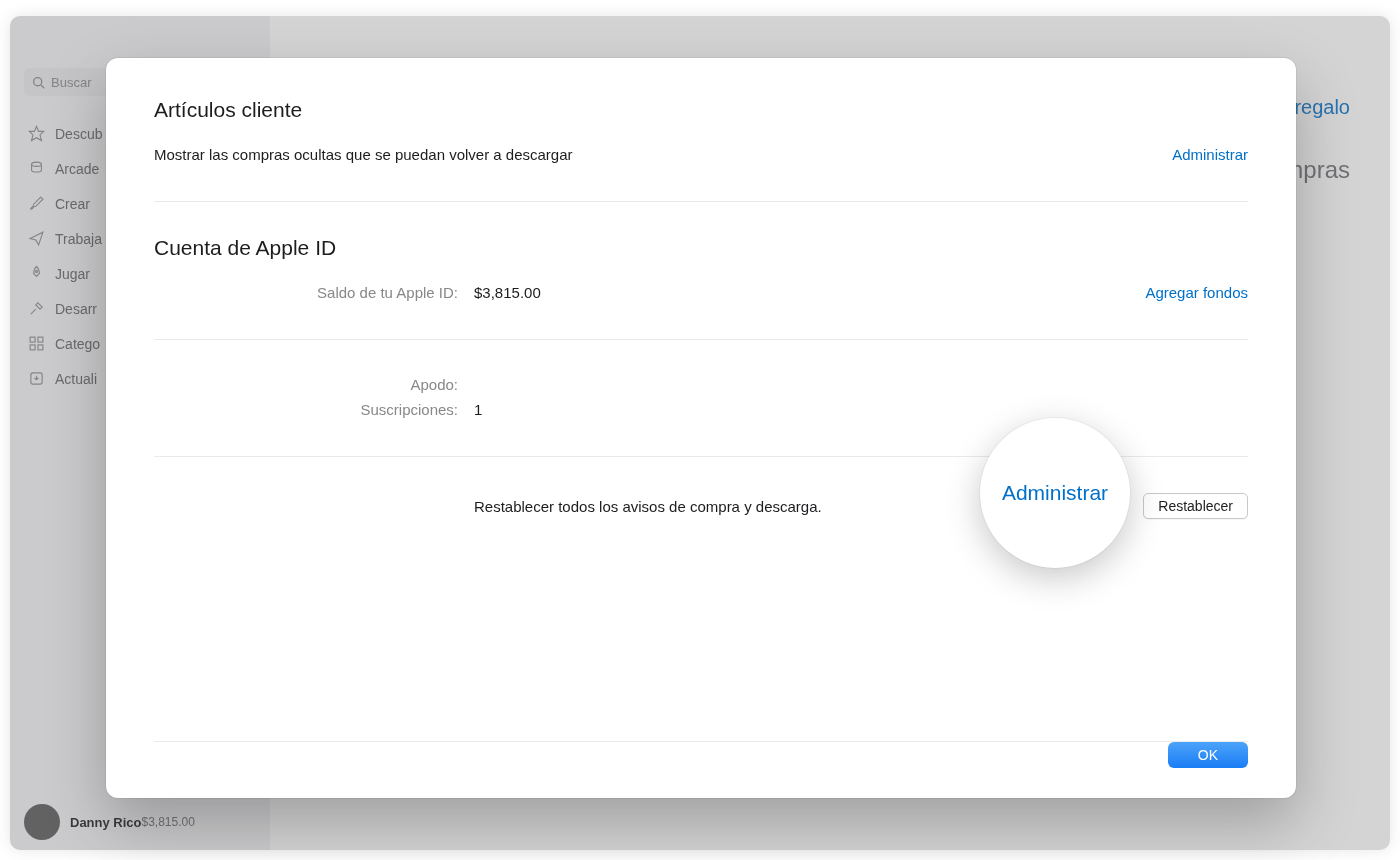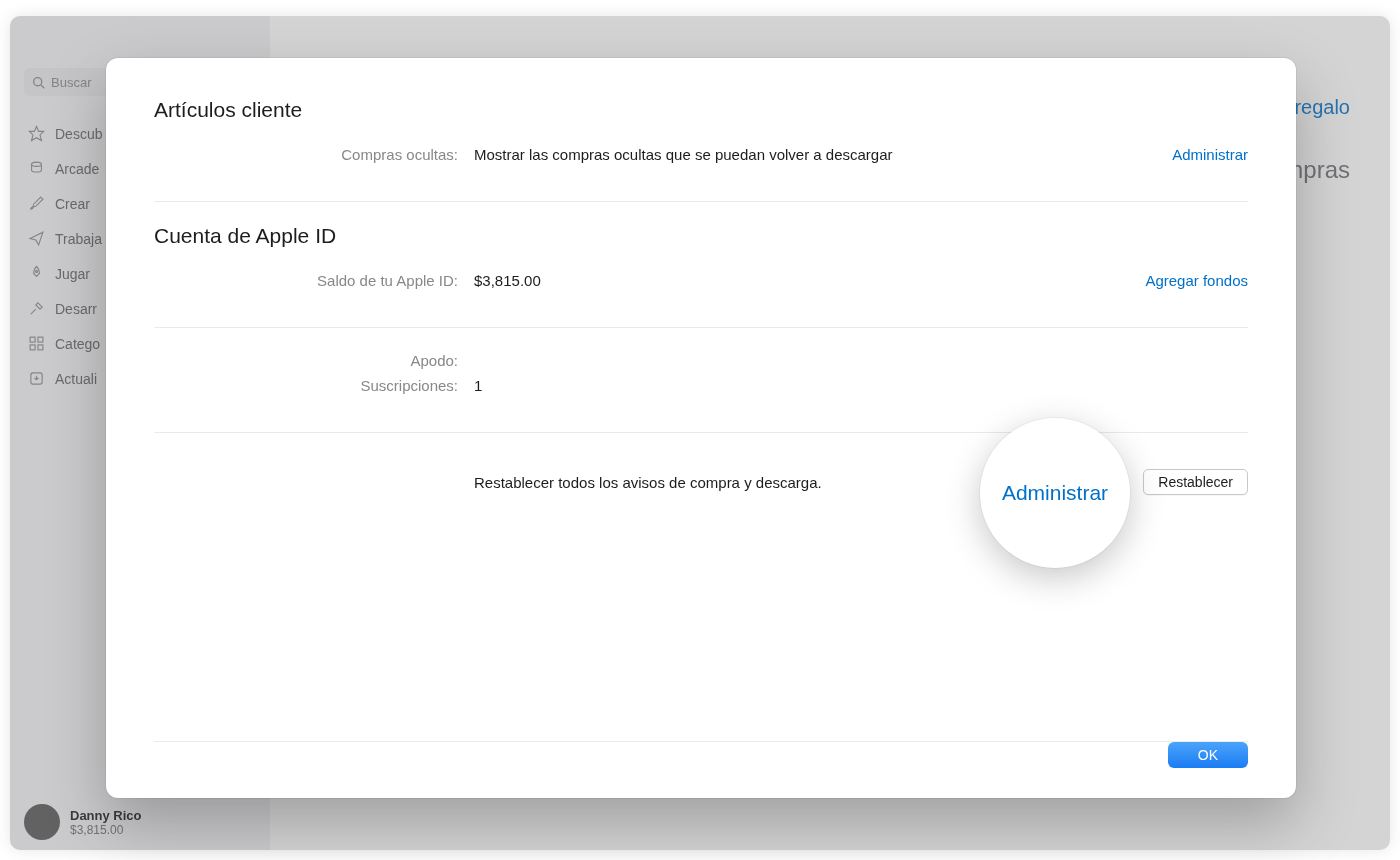--- a/index.html
+++ b/index.html
@@ -78,21 +78,21 @@
   left: 14px;
   display: flex;
   align-items: center;
   gap: 10px;
 }
 .bg-avatar {
   width: 36px; height: 36px;
   border-radius: 50%;
   background: #575757;
 }
-.bg-user-info { display: flex; flex-direction: column; }
+.bg-user-info { display: flex; flex-direction: row; }
 .bg-user-name { font-size: 13px; font-weight: 600; color: #1d1d1f; }
 .bg-user-balance { font-size: 12px; color: #6e6e73; }
 .bg-content {
   position: absolute;
   left: 260px; right: 0; top: 0; bottom: 0;
   background: #ffffff;
 }
 .bg-top-link {
   position: absolute;
   top: 80px;
@@ -122,21 +122,21 @@
   width: 1190px;
   height: 740px;
   background: #ffffff;
   border-radius: 12px;
   box-shadow: 0 25px 60px rgba(0,0,0,0.25), 0 0 0 1px rgba(0,0,0,0.05);
   padding: 40px 48px 30px 48px;
   display: flex;
   flex-direction: column;
 }
 .section { padding-bottom: 30px; }
-.section + .section { border-top: 1px solid #eaeaea; padding-top: 22px; }
+.section + .section { border-top: 1px solid #eaeaea; padding-top: 34px; }
 .section-title {
   font-size: 21px;
   font-weight: 400;
   color: #1d1d1f;
   margin-bottom: 22px;
 }
 .row {
   display: flex;
   align-items: flex-start;
   margin-bottom: 6px;
@@ -302,21 +302,20 @@
     </div>
 
     <div class="dim-overlay"></div>
   </div>
 
   <div class="modal">
 
     <div class="section">
       <div class="section-title">Artículos cliente</div>
       <div class="row">
-        <div class="row-label">Compras ocultas:</div>
         <div class="row-value">Mostrar las compras ocultas que se puedan volver a descargar</div>
         <div class="row-action">Administrar</div>
       </div>
     </div>
 
     <div class="section">
       <div class="section-title">Cuenta de Apple ID</div>
       <div class="row">
         <div class="row-label">Saldo de tu Apple ID:</div>
         <div class="row-value">$3,815.00</div>

